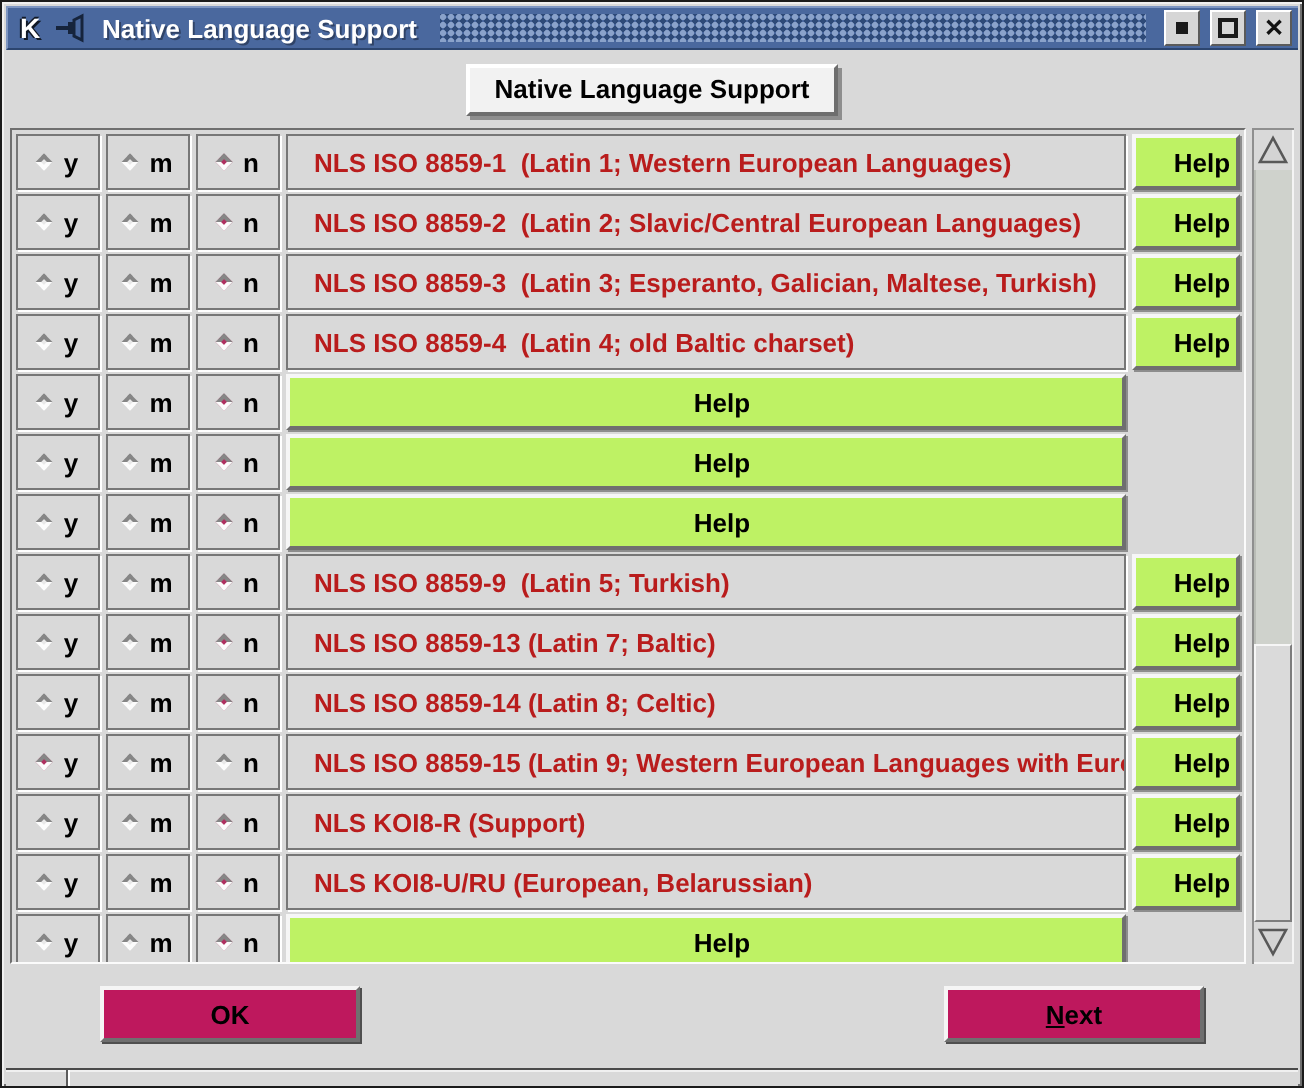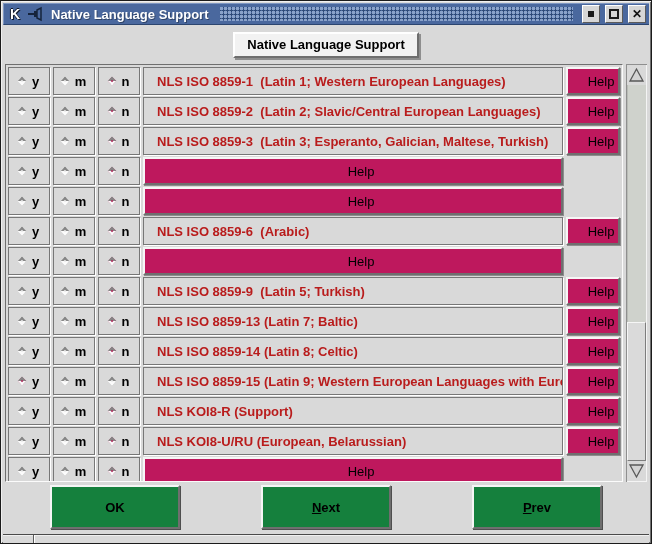--- a/index.html
+++ b/index.html
@@ -103,24 +103,24 @@
     background: #d9d9d9;
     border: 1px solid #777777;
     box-shadow: 1px 1px 0 #ffffff;
     display: flex; align-items: center;
     padding-left: 13px;
     font-weight: bold; font-size: 13px; color: #b91c1c;
     white-space: pre; overflow: hidden;
   }
 
   .help-btn {
-    background: #be185d;
+    background: #bef264;
     border: 2px solid; border-color: #f6f6f6 #6f6f6f #6f6f6f #f6f6f6;
     box-shadow: 1px 1px 0 #8d8d8d;
-    font-weight: normal; font-size: 13px; color: #000;
+    font-weight: bold; font-size: 13px; color: #000;
     display: flex; align-items: center; justify-content: center;
     cursor: default;
     padding-left: 16px;
   }
 
   
   .scrollbar {
     flex: 0 0 21px; width: 21px;
     display: flex; flex-direction: column;
     background: #d9d9d9;
@@ -131,22 +131,22 @@
   .sb-trough { flex: 1; position: relative; background: #cfd2cc; box-shadow: inset 1px 0 0 #b9bcb6; }
   .sb-thumb {
     position: absolute; left: 0; right: 0; top: 63%; height: 37%;
     background: #dadada;
     border: 1px solid; border-color: #f6f6f6 #7d7d7d #7d7d7d #f6f6f6;
   }
 
   
   .footer { flex: 0 0 50px; display: flex; align-items: center; justify-content: space-between; padding: 0 45px; }
   .btn {
-    width: 130px; height: 44px;
-    background: #15803d;
+    width: 130px; height: 28px;
+    background: #be185d;
     border: 2px solid; border-color: #f5f5f5 #6f6f6f #6f6f6f #f5f5f5;
     box-shadow: 1px 1px 0 #4f4f4f;
     font-weight: bold; font-size: 13px; color: #000;
     display: flex; align-items: center; justify-content: center;
     cursor: default;
   }
   .accel { text-decoration: underline; }
 
   
   .bottombar {
@@ -253,53 +253,53 @@
               <span class="letter">y</span>
     </div>
     <div class="cell">
       <span class="diamond"></span>
               <span class="letter">m</span>
     </div>
     <div class="cell">
       <span class="diamond on"></span>
               <span class="letter">n</span>
     </div>
-    <div class="help-btn">Help</div>
-  </div>
-
-  <div class="row">
-    <div class="cell">
-      <span class="diamond"></span>
-              <span class="letter">y</span>
-    </div>
-    <div class="cell">
-      <span class="diamond"></span>
-              <span class="letter">m</span>
-    </div>
-    <div class="cell">
-      <span class="diamond on"></span>
-              <span class="letter">n</span>
-    </div>
-    <div class="help-btn">Help</div>
-  </div>
-
-  <div class="row">
-    <div class="cell">
-      <span class="diamond"></span>
-              <span class="letter">y</span>
-    </div>
-    <div class="cell">
-      <span class="diamond"></span>
-              <span class="letter">m</span>
-    </div>
-    <div class="cell">
-      <span class="diamond on"></span>
-              <span class="letter">n</span>
-    </div>
-    <div class="labelcell">NLS ISO 8859-6  (Arabic)</div>
+    <div class="labelcell">NLS ISO 8859-4  (Latin 4; old Baltic charset)</div>
+    <div class="help-btn">Help</div>
+  </div>
+
+  <div class="row">
+    <div class="cell">
+      <span class="diamond"></span>
+              <span class="letter">y</span>
+    </div>
+    <div class="cell">
+      <span class="diamond"></span>
+              <span class="letter">m</span>
+    </div>
+    <div class="cell">
+      <span class="diamond on"></span>
+              <span class="letter">n</span>
+    </div>
+    <div class="help-btn">Help</div>
+  </div>
+
+  <div class="row">
+    <div class="cell">
+      <span class="diamond"></span>
+              <span class="letter">y</span>
+    </div>
+    <div class="cell">
+      <span class="diamond"></span>
+              <span class="letter">m</span>
+    </div>
+    <div class="cell">
+      <span class="diamond on"></span>
+              <span class="letter">n</span>
+    </div>
     <div class="help-btn">Help</div>
   </div>
 
   <div class="row">
     <div class="cell">
       <span class="diamond"></span>
               <span class="letter">y</span>
     </div>
     <div class="cell">
       <span class="diamond"></span>
@@ -448,22 +448,19 @@
       </div>
     </div>
 
     <div class="footer">
       <div class="btn">
         <span>OK</span>
       </div>
       <div class="btn">
         <span><span class="accel">N</span><span>ext</span></span>
       </div>
-      <div class="btn">
-        <span><span class="accel">P</span><span>rev</span></span>
-      </div>
     </div>
 
     <div class="bottombar">
       <div class="notch"></div>
     </div>
   </div>
 </div>
 
 </body></html>

